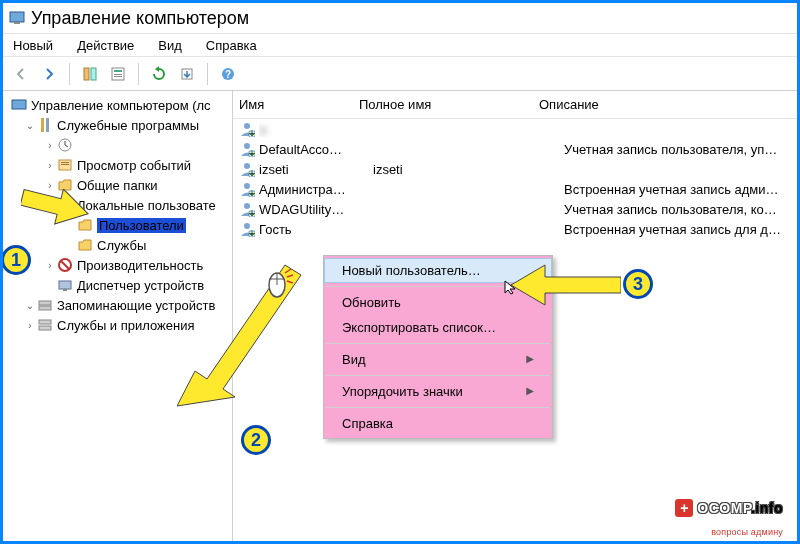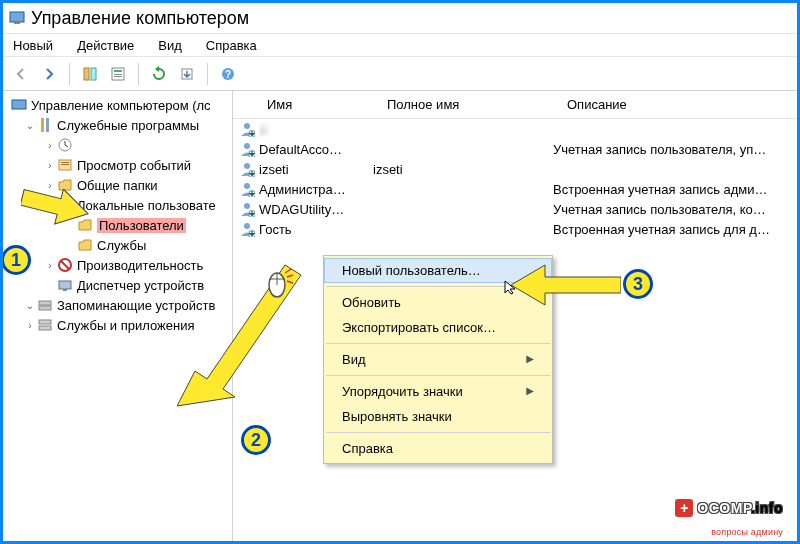--- a/index.html
+++ b/index.html
@@ -15,34 +15,34 @@
   .toolbar { height: 34px; display: flex; align-items: center; padding: 0 6px; gap: 4px; border-bottom: 1px solid #d0d0d0; }
   .tbtn { width: 24px; height: 24px; border: 1px solid transparent; display: flex; align-items: center; justify-content: center; }
   .tsep { width: 1px; height: 22px; background: #d0d0d0; margin: 0 4px; }
 
   .body { display: flex; height: calc(544px - 6px - 30px - 24px - 34px); }
   .tree { width: 230px; border-right: 1px solid #d0d0d0; overflow: hidden; padding-top: 4px; font-size: 13px; }
   .trow { display: flex; align-items: center; height: 20px; white-space: nowrap; cursor: default; }
   .trow .exp { width: 14px; text-align: center; color: #666; font-size: 10px; display:inline-block;}
   .trow .exp.hidden { visibility: hidden; }
   .trow .ticon2 { width: 16px; height: 16px; margin-right: 4px; flex-shrink:0;}
-  .trow.selected .label { background: #fca5a5; color: #000; padding: 0 2px;}
+  .trow.selected .label { background: #1d4ed8; color: #000; padding: 0 2px;}
   .ind1 { padding-left: 8px; } .ind2 { padding-left: 20px; } .ind3 { padding-left: 40px; } .ind4 { padding-left: 60px; }
 
   .list { flex: 1; position: relative; }
   .listhead { display: flex; height: 28px; align-items: center; border-bottom: 1px solid #e5e5e5; font-size: 13px; padding-left: 6px;}
-  .col1 { width: 120px; margin-left: 28px; } .col2 { width: 180px; } .col3 { flex: 1; }
+  .col1 { width: 120px; } .col2 { width: 180px; } .col3 { flex: 1; }
   .lrow { display: flex; height: 20px; align-items: center; font-size: 13px; padding-left: 6px; cursor: default;}
   .lrow .uicon { width: 16px; height: 16px; margin-right: 4px; flex-shrink:0;}
   .lrow .c1 { width: 114px; overflow: hidden; text-overflow: ellipsis; white-space: nowrap;}
   .lrow .c2 { width: 180px; overflow: hidden; text-overflow: ellipsis; white-space: nowrap;}
-  .lrow .c3 { flex: 1; overflow: hidden; text-overflow: ellipsis; white-space: nowrap;}
+  .lrow .c3 { flex: 1; overflow: hidden; text-overflow: ellipsis; white-space: nowrap; margin-left: 11px;}
   .blur { color: transparent; text-shadow: 0 0 6px rgba(80,80,80,0.7); }
 
-  .ctxmenu { position: absolute; background: #fef9c3; border: 1px solid #bdbdbd; box-shadow: 3px 3px 4px rgba(0,0,0,0.25); font-size: 13px; padding: 2px 0; width: 230px; z-index: 20; }
+  .ctxmenu { position: absolute; background: #f9a8d4; border: 1px solid #bdbdbd; box-shadow: 3px 3px 4px rgba(0,0,0,0.25); font-size: 13px; padding: 2px 0; width: 230px; z-index: 20; }
   .citem { padding: 5px 18px; cursor: default; white-space: nowrap;}
   .citem.highlight { background: #d8eaf9; border: 1px solid #a0c8e8; padding: 4px 17px;}
   .csep { height: 1px; background: #d0d0d0; margin: 3px 2px; }
   .carrow { float: right; color: #555; font-size: 10px; line-height: 14px;}
 
   
   .callout { position: absolute; width: 30px; height: 30px; border-radius: 50%; background: #ffe92e; border: 3px solid #0047b3; color: #0047b3; font-weight: 900; font-size: 18px; display: flex; align-items: center; justify-content: center; z-index: 40; font-family: Arial, sans-serif;}
   .arrow { position: absolute; z-index: 35; }
   .watermark { position: absolute; right: 14px; bottom: 24px; z-index: 50; display:flex; align-items:center; gap:4px;}
   .wm-badge { background:#d9352c; color:#fff; width:18px; height:18px; border-radius:3px; display:flex; align-items:center; justify-content:center; font-size:14px; font-weight:bold;}
@@ -339,21 +339,20 @@
 
       <div class="ctxmenu" style="left:90px; top:164px;">
         <div class="citem highlight"><span>Новый пользователь…</span></div>
         <div class="csep"></div>
         <div class="citem"><span>Обновить</span></div>
         <div class="citem"><span>Экспортировать список…</span></div>
         <div class="csep"></div>
         <div class="citem"><span>Вид</span><span class="carrow">▶</span></div>
         <div class="csep"></div>
         <div class="citem"><span>Упорядочить значки</span><span class="carrow">▶</span></div>
-        <div class="citem"><span>Выровнять значки</span></div>
         <div class="csep"></div>
         <div class="citem"><span>Справка</span></div>
       </div>
     </div>
   </div>
 
   <svg class="arrow" style="left:18px; top:186px;" width="80" height="60">
     <polygon points="68,18 38,0 38,10 0,10 0,26 38,26 38,36" fill="#ffe92e" stroke="#444" stroke-width="1" transform="rotate(14 40 18)"></polygon>
   </svg>
   <div class="callout" style="left:-2px; top:242px;">1</div>

